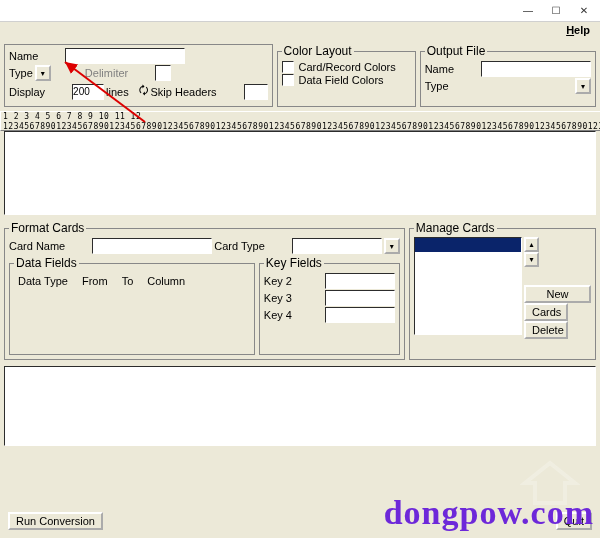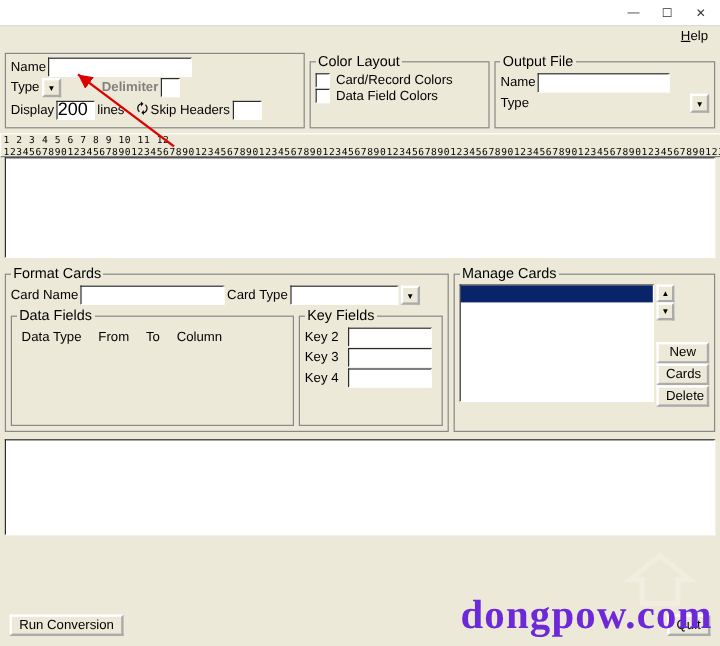--- a/index.html
+++ b/index.html
@@ -1,28 +1,28 @@
 <!DOCTYPE html>
 <html><head>
 <meta charset="utf-8">
 <style>
   * { box-sizing: border-box; margin: 0; padding: 0; }
   body { font-family: "MS Sans Serif", Tahoma, sans-serif; font-size: 11px; background: #ece9d8; width: 600px; height: 538px; overflow: hidden; position: relative; }
   .titlebar { height: 22px; background: #fff; border-bottom: 1px solid #d0d0d0; display: flex; justify-content: flex-end; align-items: center; padding: 0 2px; }
   .tb-btn { width: 28px; height: 18px; display: flex; align-items: center; justify-content: center; font-size: 10px; color: #333; cursor: default; }
-  .menubar { height: 18px; background: #ece9d8; display: flex; justify-content: flex-end; padding: 0 4px; }
+  .menubar { height: 18px; background: #ece9d8; display: flex; justify-content: flex-end; padding: 0 4px; font-weight: bold; }
   .menu-item { padding: 2px 6px; cursor: default; }
   .menu-item u { text-decoration: underline; }
   fieldset { border: 1px solid #888; padding: 2px 4px 4px; margin: 0; position: relative; background: #ece9d8; }
   legend { font-size: 12px; padding: 0 2px; }
-  .txt-in { border: 1px inset #fff; border-top-color:#808080; border-left-color:#808080; border-bottom-color:#fff; border-right-color:#fff; background: #fff; height: 16px; font-size: 15px; }
+  .txt-in { border: 1px inset #fff; border-top-color:#808080; border-left-color:#808080; border-bottom-color:#fff; border-right-color:#fff; background: #fff; height: 16px; font-size: 10px; margin-left: 25px; }
   .btn3d { border: 2px outset #fff; background: #ece9d8; font-size: 11px; padding: 1px 6px; cursor: default; }
   .dd-btn { width: 16px; height: 16px; border: 2px outset #fff; background: #ece9d8; display: inline-flex; align-items: center; justify-content: center; font-size: 8px; }
   .lbl { white-space: nowrap; }
-  .grayed { color: #808080; font-weight: bold; }
+  .grayed { color: #808080; }
   .top-area { display: flex; gap: 4px; padding: 4px; }
   .inset-box { border: 1px inset #fff; border-top-color:#808080; border-left-color:#808080; background: #fff; }
   .checkbox { width: 12px; height: 12px; border: 1px inset #fff; border-top-color:#808080; border-left-color:#808080; background: #fff; display: inline-block; vertical-align: middle; margin-right: 3px; }
   .ruler { height: 20px; background: #ece9d8; font-family: monospace; font-size: 8px; line-height: 10px; overflow: hidden; white-space: nowrap; padding-left: 2px; letter-spacing: 0.5px; border-top:1px solid #fff; border-left:1px solid #fff; border-bottom:1px solid #808080; }
   .data-view { height: 84px; margin: 0 4px; }
   .format-row { display: flex; gap: 4px; padding: 0 4px; }
   .watermark { position: absolute; right: 6px; bottom: 6px; font-family: "Times New Roman", serif; font-size: 34px; color: #6d28d9; pointer-events: none; letter-spacing: 1px; font-weight: bold; }
   .wm-icon { position: absolute; right: 20px; bottom: 30px; opacity: 0.25; }
   .arrow { position: absolute; left: 55px; top: 52px; pointer-events: none; }
   .row { display: flex; align-items: center; gap: 2px; margin: 1px 0; }
@@ -143,21 +143,21 @@
   <fieldset style="flex:1">
     <legend>Manage Cards</legend>
     <div style="display:flex;gap:2px">
       <div class="inset-box" style="flex:1;height:98px">
         <div class="select-hl"></div>
       </div>
       <div style="display:flex;flex-direction:column;justify-content:space-between">
         <div class="scroll-btn">▴</div>
         <div class="scroll-btn">▾</div>
         <div style="height:18px"></div>
-        <button class="btn3d" style="width:44px">New</button>
+        <button class="btn3d" style="width:67px">New</button>
         <button class="btn3d" style="width:44px">Cards</button>
         <button class="btn3d" style="width:44px">Delete</button>
       </div>
     </div>
   </fieldset>
 </div>
 
 <div class="inset-box" style="margin:6px 4px;height:80px"></div>
 
 <div style="position:absolute;left:8px;bottom:8px">

